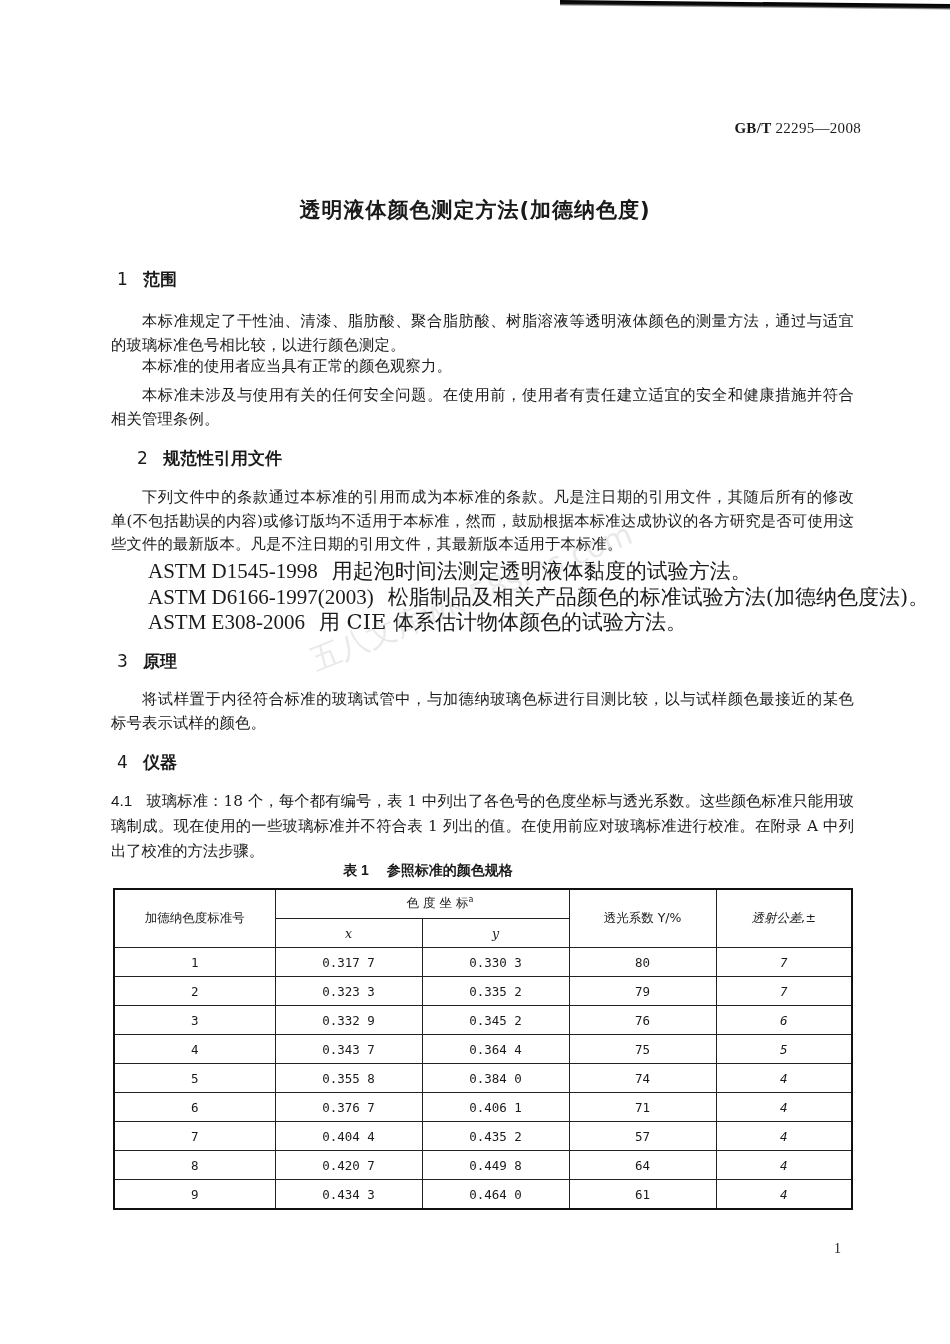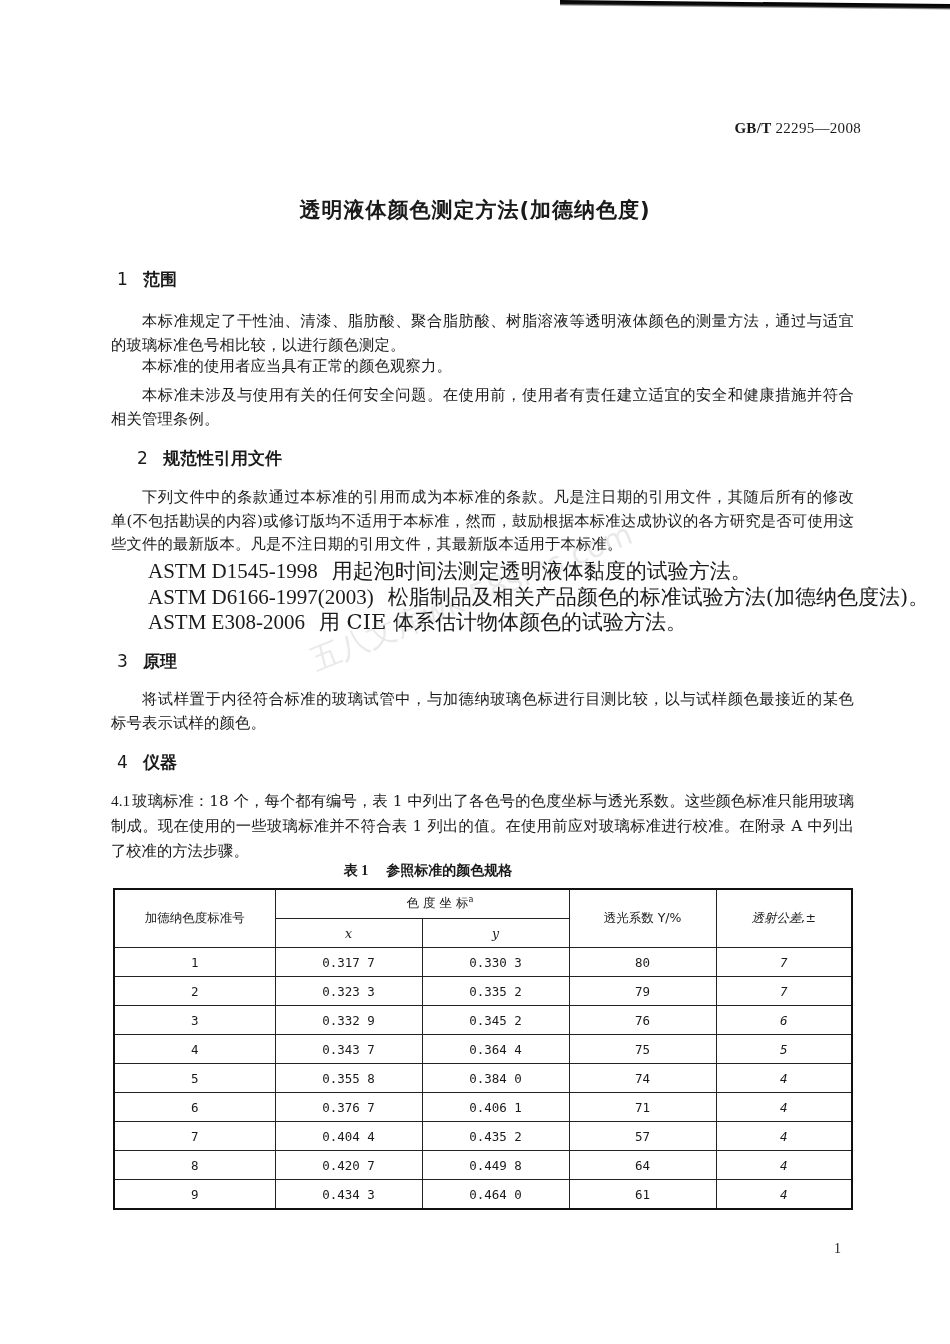--- a/index.html
+++ b/index.html
@@ -82,30 +82,30 @@
     .clause {
       position: absolute;
       left: 111px;
       width: 743px;
       font-size: 15.3px;
       line-height: 25px;
       text-align: justify;
       text-align-last: left;
     }
     .clause .cnum {
-      font-family: Liberation Serif, serif;
-      margin-right: 2px;
+      font-family: Liberation Sans, sans-serif;
+      margin-right: 14px;
     }
     .table-caption {
       position: absolute;
       top: 862px;
       left: 0;
       width: 856px;
       text-align: center;
-      font-family: Liberation Serif, serif;
+      font-family: Liberation Sans, sans-serif;
       font-weight: bold;
       font-size: 14px;
     }
     .table-caption .sp { display: inline-block; width: 18px; }
     table.spec {
       position: absolute;
       top: 888px;
       left: 113px;
       width: 738px;
       border-collapse: collapse;

